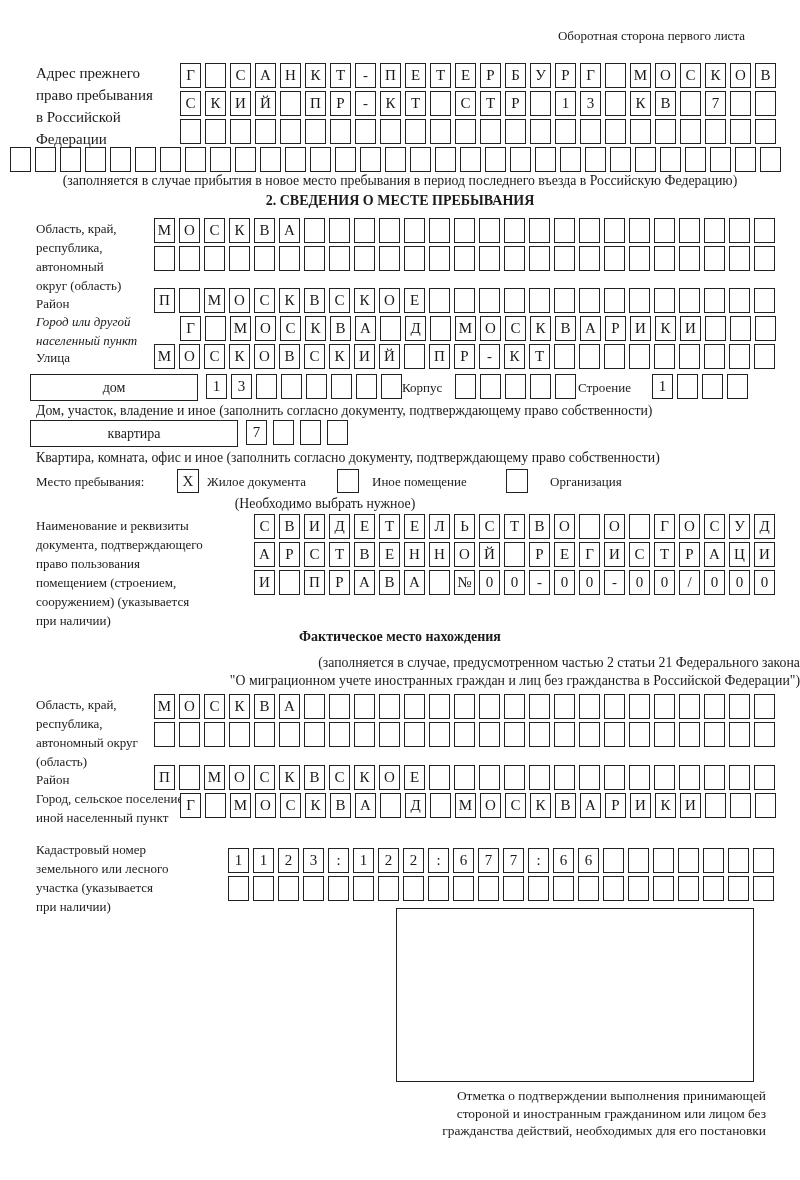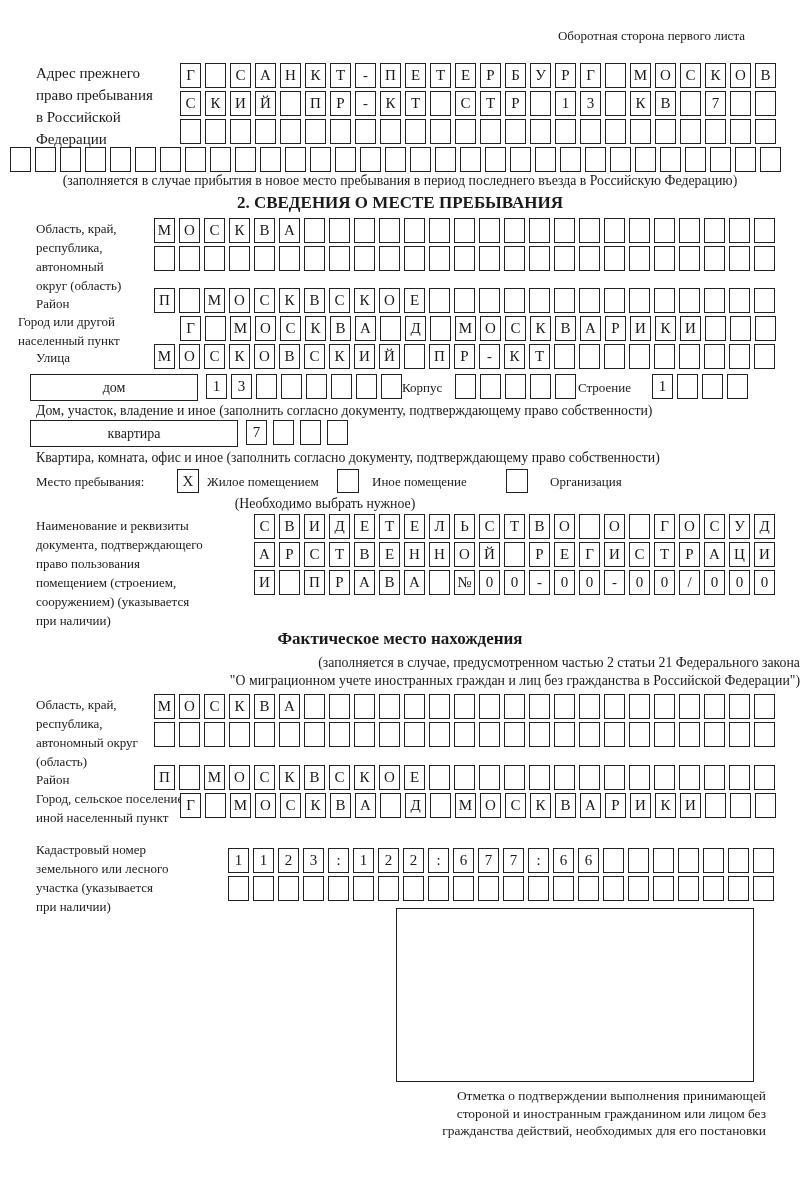--- a/index.html
+++ b/index.html
@@ -10,21 +10,21 @@
   .cellrow{position:absolute;display:flex;gap:4px;}
   .cell{
     flex:0 0 auto;width:19px;height:23px;border:1.6px solid #222;
     font-size:15px;line-height:23px;text-align:center;background:#fff;
   }
   .cellrow.g6{gap:6px;}
   .lbl{position:absolute;font-size:13px;line-height:19px;white-space:nowrap;}
   .lbl22{position:absolute;font-size:15px;line-height:22px;white-space:nowrap;}
   .cap{position:absolute;font-size:13.8px;white-space:nowrap;}
   .centered{left:0;width:800px;text-align:center;}
-  .hdg{position:absolute;font-weight:bold;font-size:17px;}
+  .hdg{position:absolute;font-weight:bold;font-size:14px;}
   .wbox{
     position:absolute;border:1.6px solid #222;background:#fff;
     display:flex;align-items:center;justify-content:center;font-size:14px;
   }
   .ckbox{
     position:absolute;width:20px;height:22px;border:1.6px solid #222;background:#fff;
     font-size:15px;line-height:22px;text-align:center;
   }
   .markbox{position:absolute;border:1.8px solid #222;background:#fff;}
   .capblock{position:absolute;font-size:13.4px;line-height:17.5px;text-align:right;}
@@ -240,21 +240,21 @@
       <span class="cell"></span>
       <span class="cell"></span>
       <span class="cell"></span>
       <span class="cell"></span>
       <span class="cell"></span>
       <span class="cell"></span>
       <span class="cell"></span>
       <span class="cell"></span>
     </div>
 
-  <div class="lbl" style="left:18px;top:312px;">
+  <div class="lbl" style="left:36px;top:312px;font-style:italic;">
       <div>Город или другой</div>
       <div>населенный пункт</div>
     </div>
   <div class="cellrow" style="left:180px;top:316px;">
       <span class="cell">Г</span>
       <span class="cell"></span>
       <span class="cell">М</span>
       <span class="cell">О</span>
       <span class="cell">С</span>
       <span class="cell">К</span>
@@ -343,21 +343,21 @@
   <div class="cellrow g6" style="left:246px;top:420px;">
       <span class="cell">7</span>
       <span class="cell"></span>
       <span class="cell"></span>
       <span class="cell"></span>
     </div>
   <div class="cap" style="left:36px;top:450px;">Квартира, комната, офис и иное (заполнить согласно документу, подтверждающему право собственности)</div>
 
   <div class="lbl" style="left:36px;top:472px;">Место пребывания:</div>
   <div class="ckbox" style="left:177px;top:469px;">X</div>
-  <div class="lbl" style="left:207px;top:472px;">Жилое помещением</div>
+  <div class="lbl" style="left:207px;top:472px;">Жилое документа</div>
   <div class="ckbox" style="left:337px;top:469px;"></div>
   <div class="lbl" style="left:372px;top:472px;">Иное помещение</div>
   <div class="ckbox" style="left:506px;top:469px;"></div>
   <div class="lbl" style="left:550px;top:472px;">Организация</div>
   <div class="cap" style="left:160px;top:496px;width:330px;text-align:center;">(Необходимо выбрать нужное)</div>
 
   <div class="lbl" style="left:36px;top:516px;">
       <div>Наименование и реквизиты</div>
       <div>документа, подтверждающего</div>
       <div>право пользования</div>

